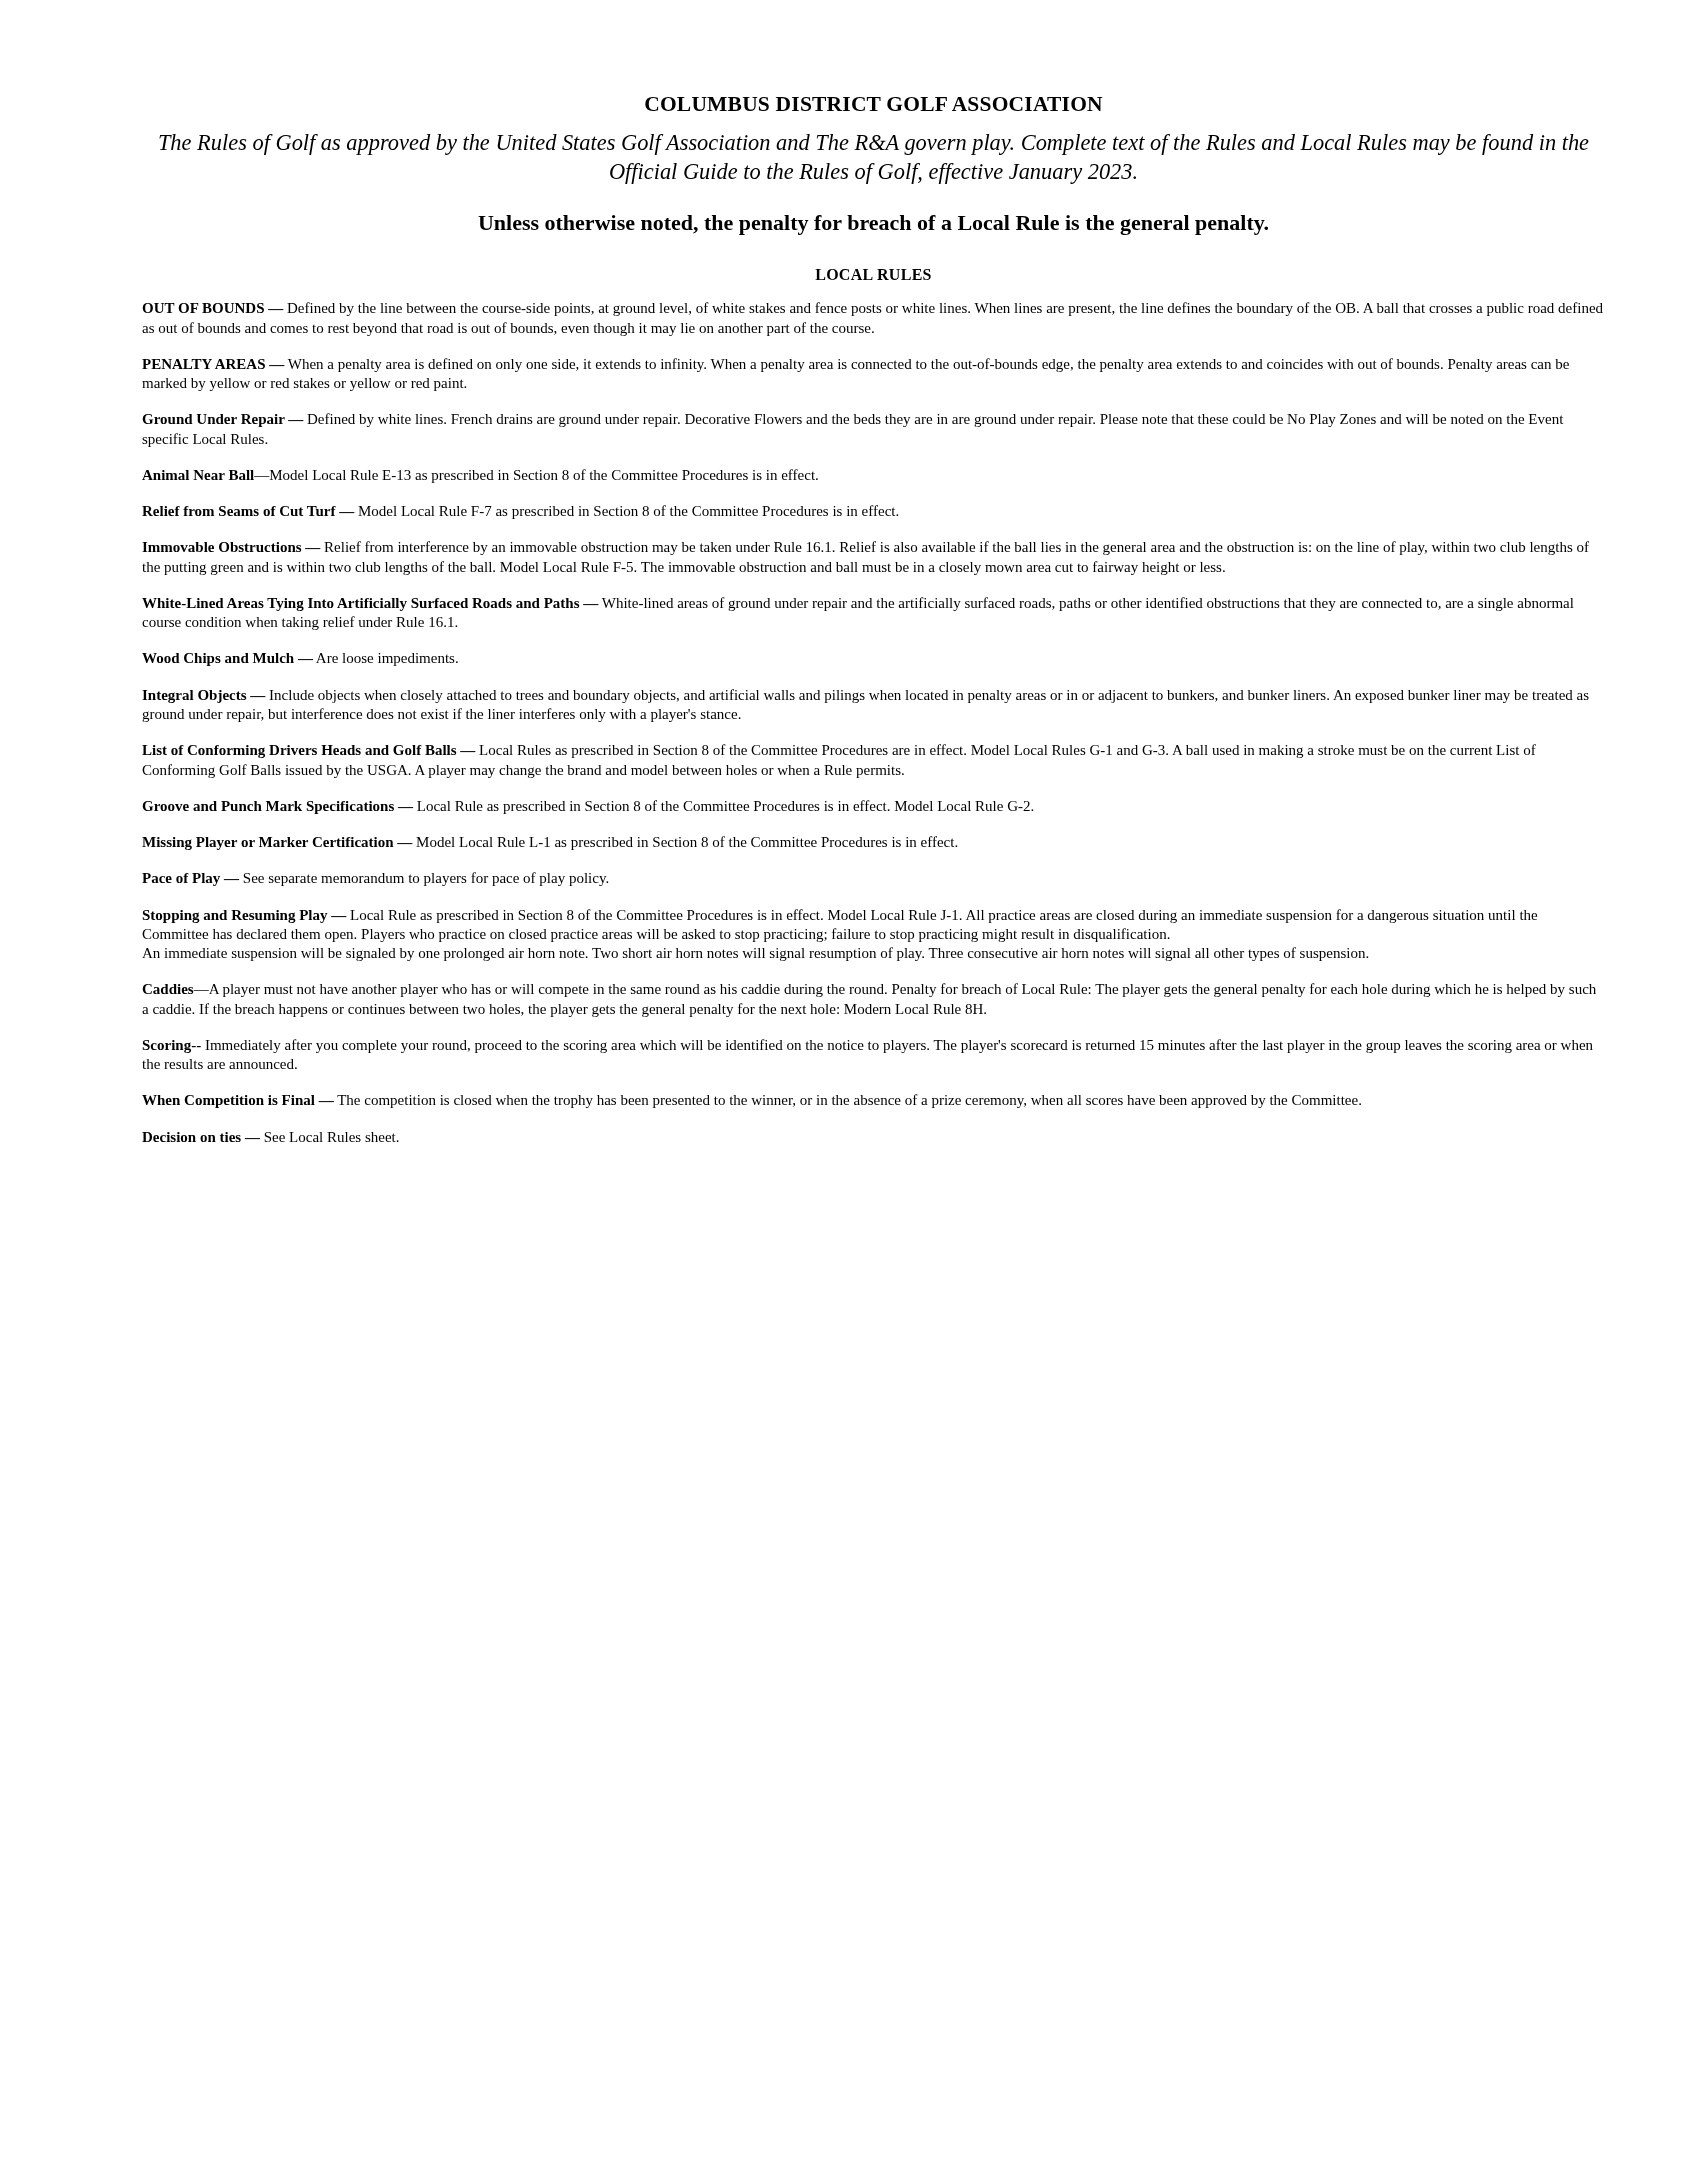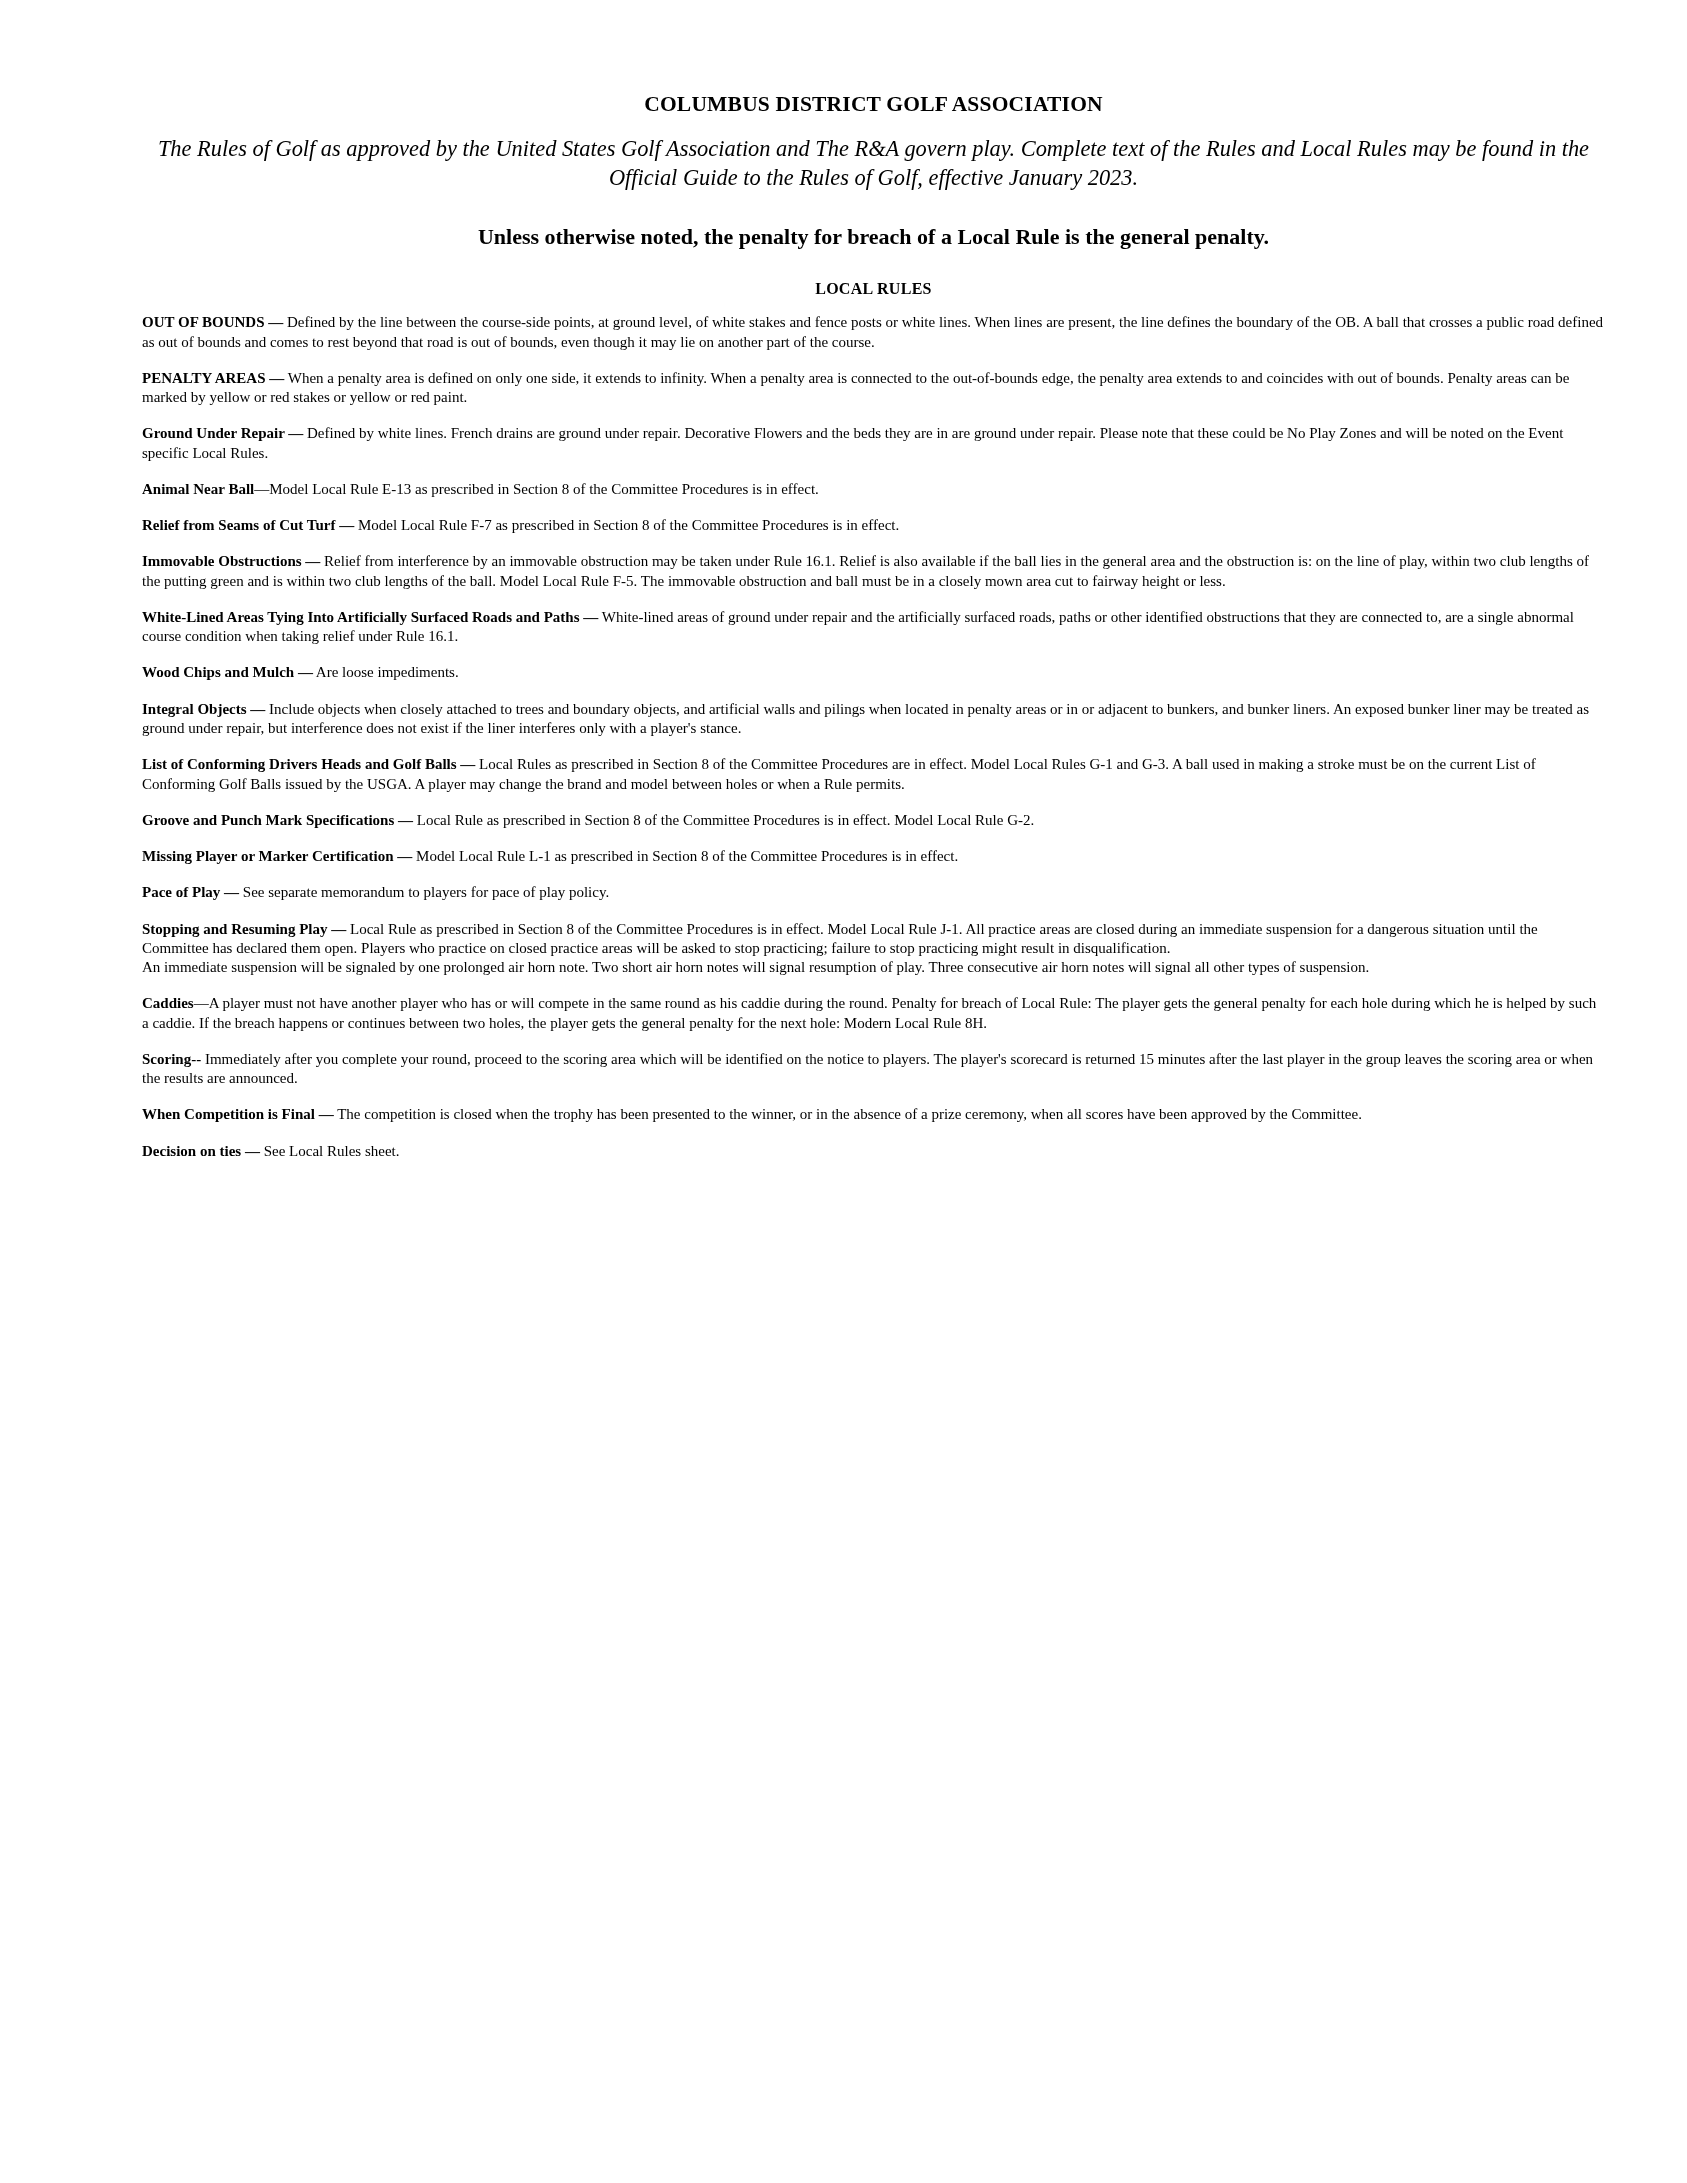--- a/index.html
+++ b/index.html
@@ -26,27 +26,27 @@
     font-weight: bold;
     font-size: 21.5px;
     line-height: 1.30;
     letter-spacing: 0.2px;
   }
   .doc-subtitle {
     text-align: center;
     font-style: italic;
     font-size: 22.4px;
     line-height: 1.28;
-    margin-top: 16px;
+    margin-top: 10px;
   }
   .doc-penalty-note {
     text-align: center;
     font-weight: bold;
     font-size: 22px;
-    margin-top: 32px;
+    margin-top: 24px;
   }
   .section-heading {
     text-align: center;
     font-weight: bold;
     font-size: 16px;
     letter-spacing: 0.3px;
     margin-top: 30px;
   }
   .rule {
     font-size: 15px;

